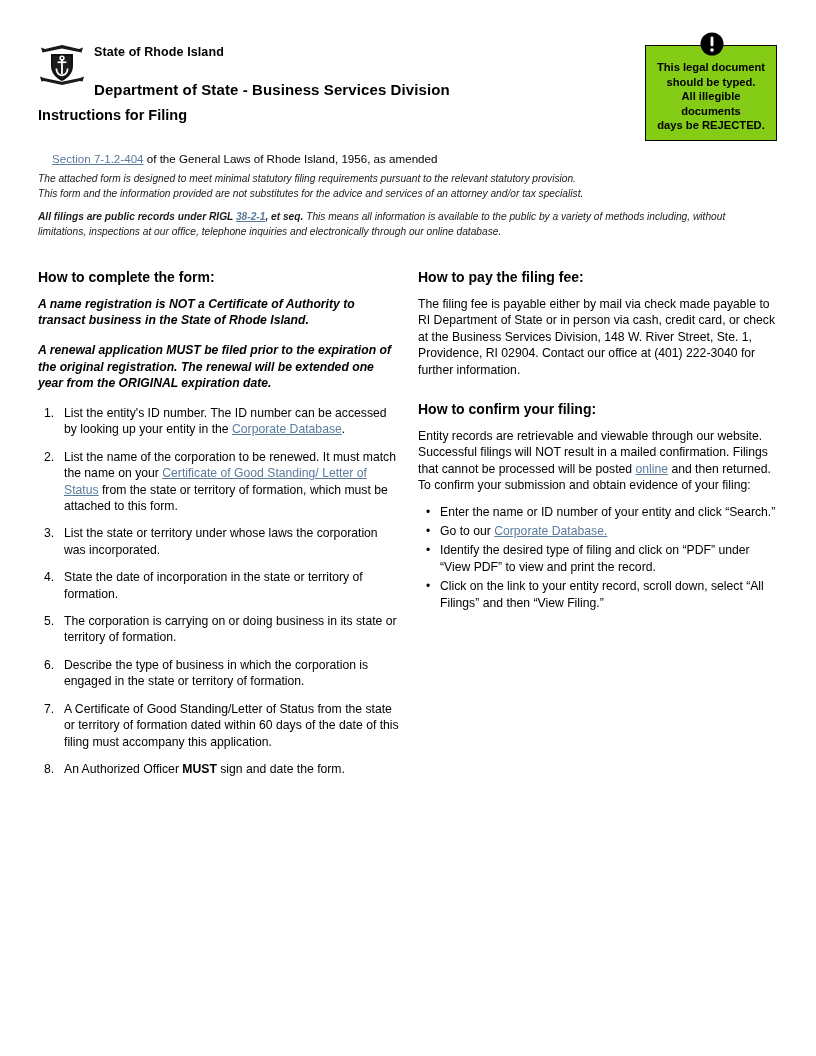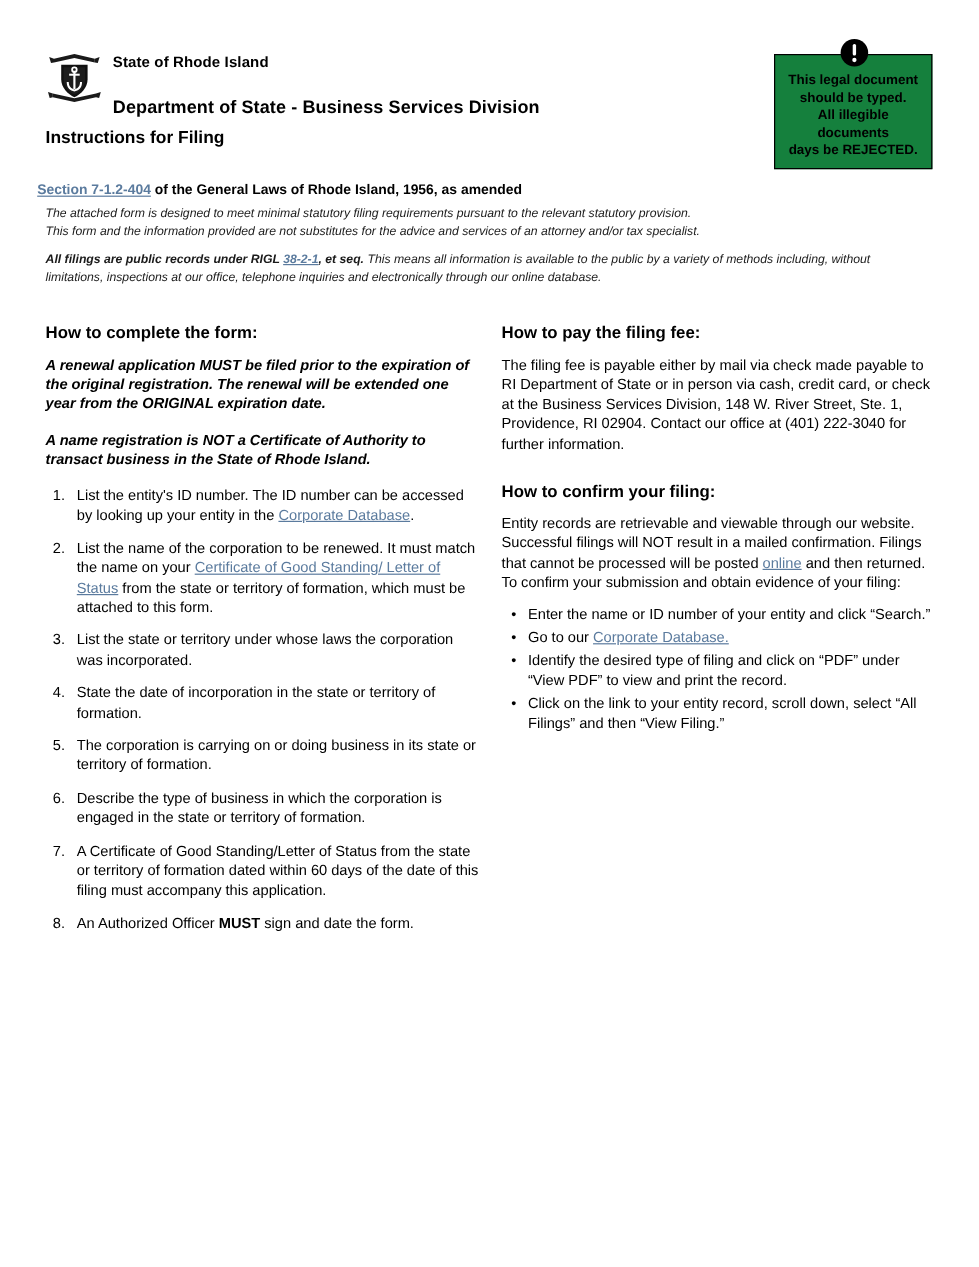--- a/index.html
+++ b/index.html
@@ -83,40 +83,39 @@
     width: 26px;
     height: 26px;
     z-index: 3;
   }
   .warn-box {
     position: absolute;
     left: 0px;
     top: 14px;
     width: 132px;
     border: 1.6px solid #000;
-    background: #15803d;
+    background: #84cc16;
     box-sizing: border-box;
     padding: 14px 4px 7px 4px;
     text-align: center;
     z-index: 2;
   }
   .warn-line {
     font-size: 11.2px;
     font-weight: bold;
     line-height: 14.5px;
     white-space: nowrap;
   }
 
   
   #statute {
     position: absolute;
-    left: 31px;
+    left: 52px;
     top: 151px;
     width: 700px;
-    font-weight: bold;
   }
   .statute-line {
     font-size: 11.6px;
     line-height: 15px;
   }
   a.doclink {
     color: #5b7b9e;
     text-decoration: underline;
   }
   #disclaimer {
@@ -307,22 +306,22 @@
 
   <div id="publicrec">
     <div class="pr-line">
       <span class="pr-strong">All filings are public records under RIGL </span><a class="doclink pr-strong" href="#">38-2-1</a><span class="pr-strong">, et seq.</span><span> This means all information is available to the public by a variety of methods including, without limitations, inspections at our office, telephone inquiries and electronically through our online database.</span>
     </div>
   </div>
 
   <div id="col-left">
     <div class="sec-head">How to complete the form:</div>
 
+    <div class="bold-ital-para">A name registration is NOT a Certificate of Authority to transact business in the State of Rhode Island.</div>
     <div class="bold-ital-para">A renewal application MUST be filed prior to the expiration of the original registration. The renewal will be extended one year from the ORIGINAL expiration date.</div>
-    <div class="bold-ital-para">A name registration is NOT a Certificate of Authority to transact business in the State of Rhode Island.</div>
 
     <ol class="num-list">
       <li>
         <span>List the entity's ID number. The ID number can be accessed by looking up your entity in the </span><a class="doclink" href="#">Corporate Database</a><span>.</span>
       </li>
       <li>
         <span>List the name of the corporation to be renewed. It must match the name on your </span><a class="doclink" href="#">Certificate of Good Standing/ Letter of Status</a><span> from the state or territory of formation, which must be attached to this form.</span>
       </li>
       <li>
         <span>List the state or territory under whose laws the corporation was incorporated.</span>

